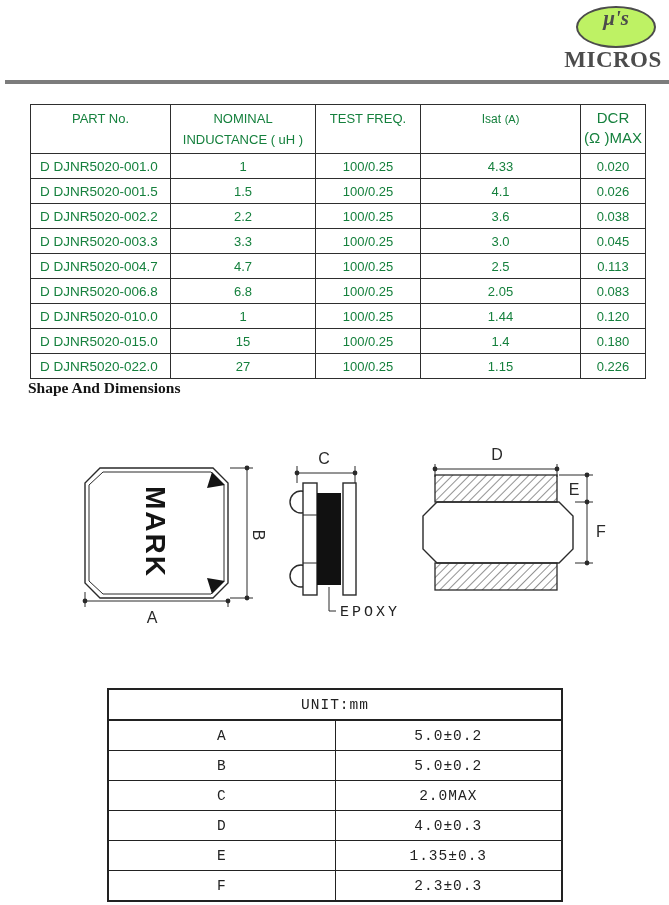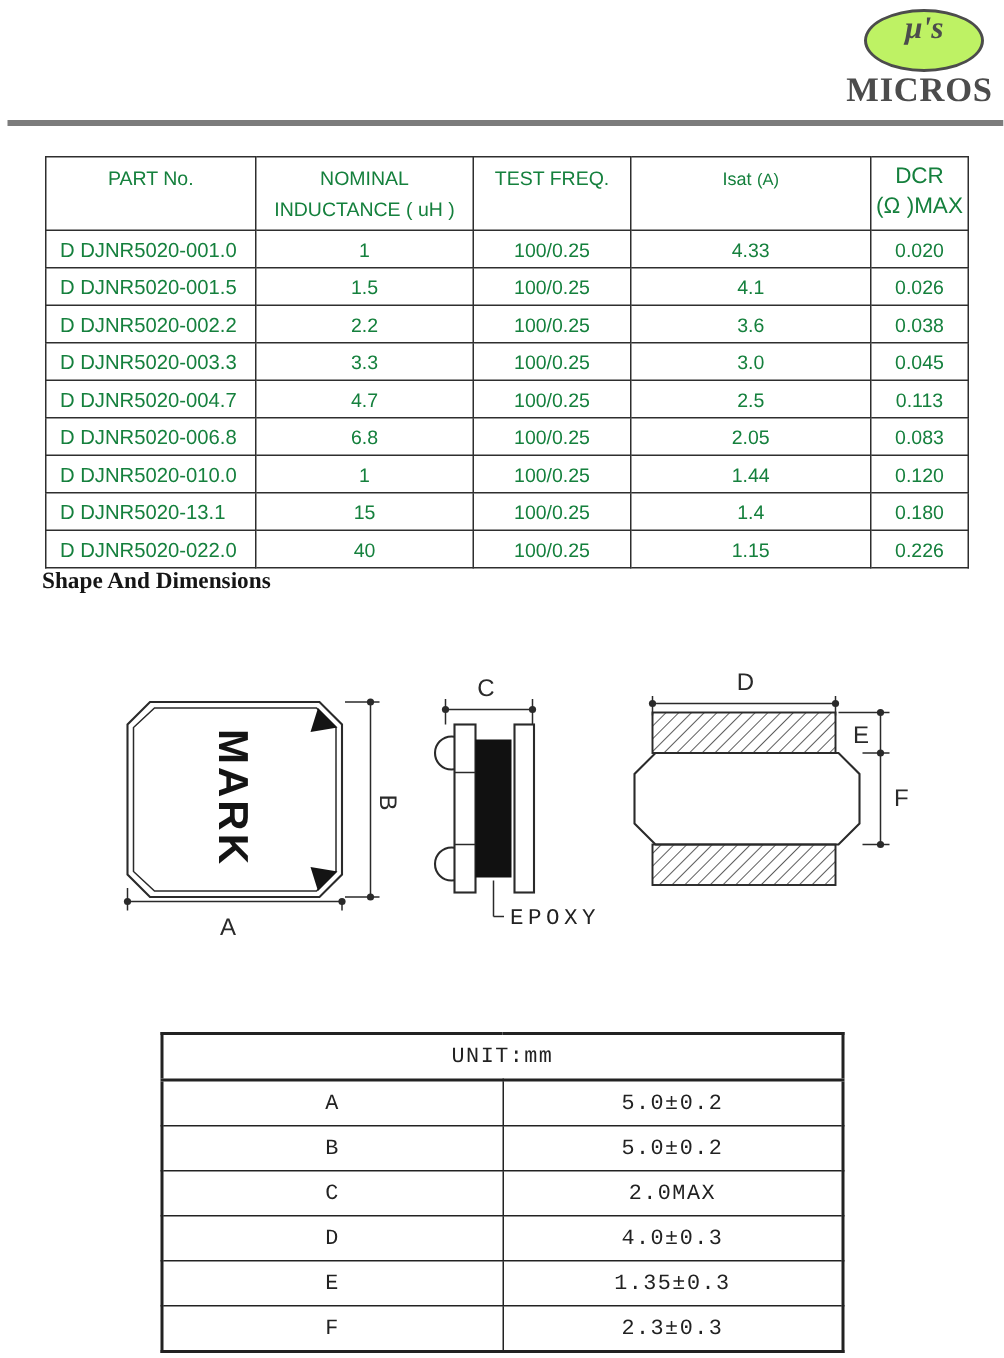--- a/index.html
+++ b/index.html
@@ -152,29 +152,29 @@
           <td>0.083</td>
         </tr>
       <tr>
           <td class="part">D DJNR5020-010.0</td>
           <td>1</td>
           <td>100/0.25</td>
           <td>1.44</td>
           <td>0.120</td>
         </tr>
       <tr>
-          <td class="part">D DJNR5020-13.1</td>
+          <td class="part">D DJNR5020-015.0</td>
           <td>15</td>
           <td>100/0.25</td>
           <td>1.4</td>
           <td>0.180</td>
         </tr>
       <tr>
           <td class="part">D DJNR5020-022.0</td>
-          <td>40</td>
+          <td>27</td>
           <td>100/0.25</td>
           <td>1.15</td>
           <td>0.226</td>
         </tr>
     </tbody>
   </table>
 
   <div class="section-title">Shape And Dimensions</div>
 
   <svg class="drawing" viewBox="0 0 669 235">

